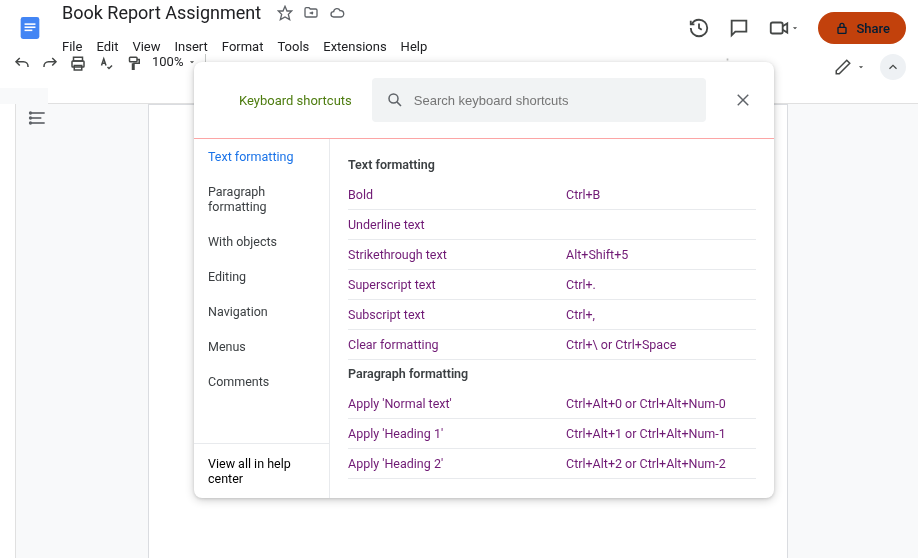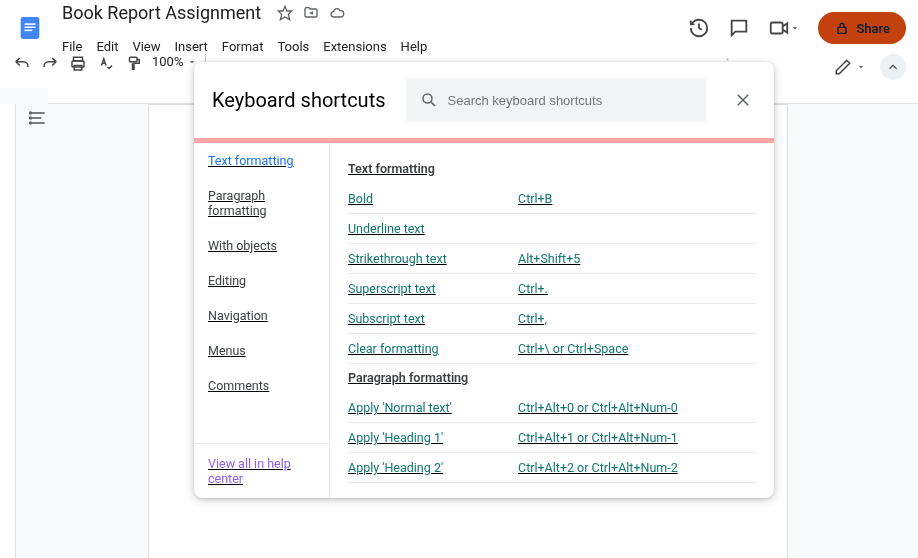--- a/index.html
+++ b/index.html
@@ -31,36 +31,36 @@
 
 .canvas-area { position: absolute; top: 88px; left: 0; right: 0; bottom: 0; background: #f8f9fa; }
 .ruler-h { position: absolute; top: 0; left: 48px; right: 0; height: 16px; background: #fff; border-bottom: 1px solid #e0e0e0; }
 .ruler-v { position: absolute; top: 16px; left: 0; width: 16px; bottom: 0; background: #fff; border-right: 1px solid #e0e0e0; }
 .outline-btn { position: absolute; top: 20px; left: 28px; color: #5f6368; }
 .doc-page { position: absolute; top: 16px; left: 148px; width: 640px; height: 600px; background: #fff; border: 1px solid #dadce0; padding: 80px 60px; }
 .doc-text { font-size: 13px; line-height: 1.6; color: #202124; padding-top: 400px; }
 
 .modal { position: absolute; top: 62px; left: 194px; width: 580px; height: 436px; background: #fff; border-radius: 8px; box-shadow: 0 2px 10px rgba(0,0,0,0.2), 0 1px 3px rgba(0,0,0,0.12); display: flex; flex-direction: column; overflow: hidden; }
 .modal-header { display: flex; align-items: center; padding: 16px 18px; gap: 14px; }
-.modal-title { font-size: 20px; color: #000000; }
+.modal-title { font-size: 13px; color: #4d7c0f; margin-left: 27px; }
 .search-box { flex: 1; background: #f1f3f4; border-radius: 4px; display: flex; align-items: center; padding: 0 14px; height: 44px; margin-left: 6px; }
 .search-box input { border: none; background: transparent; outline: none; font-size: 13px; color: #0f766e; flex: 1; margin-left: 10px; }
 .close-btn { color: #5f6368; cursor: pointer; padding: 4px; margin-left: 10px; }
 
-.modal-body { display: flex; flex: 1; border-top: 5px solid #fca5a5; overflow: hidden; text-decoration: underline; }
+.modal-body { display: flex; flex: 1; border-top: 1px solid #fca5a5; overflow: hidden; }
 .sidebar { width: 136px; border-right: 1px solid #e8eaed; overflow-y: auto; display: flex; flex-direction: column; }
 .sidebar-item { font-size: 12.5px; color: #3c4043; padding: 10px 14px; cursor: pointer; }
 .sidebar-item.active { color: #1a73e8; }
-.sidebar-footer { margin-top: auto; padding: 12px 14px; border-top: 1px solid #e8eaed; font-size: 12.5px; color: #8b5cf6; cursor: pointer; }
+.sidebar-footer { margin-top: auto; padding: 12px 14px; border-top: 1px solid #e8eaed; font-size: 12.5px; color: #000000; cursor: pointer; }
 
 .content { flex: 1; overflow-y: auto; padding: 12px 18px; position: relative; }
 .content::-webkit-scrollbar { width: 8px; }
 .content::-webkit-scrollbar-thumb { background: #dadce0; border-radius: 4px; }
 .section-title { font-size: 12.5px; font-weight: 600; color: #3c4043; padding: 6px 0 8px 0; }
-.shortcut-row { display: flex; font-size: 12.5px; color: #0f766e; padding: 7px 0; border-bottom: 1px solid #e8eaed; }
+.shortcut-row { display: flex; font-size: 12.5px; color: #701a75; padding: 7px 0; border-bottom: 1px solid #e8eaed; gap: 48px; }
 .shortcut-name { flex: 0 0 170px; }
 .shortcut-key { flex: 1; }
 
 svg { display: block; }
 </style>
 </head>
 <body>
 
 <div class="header">
   <div class="docs-icon">

